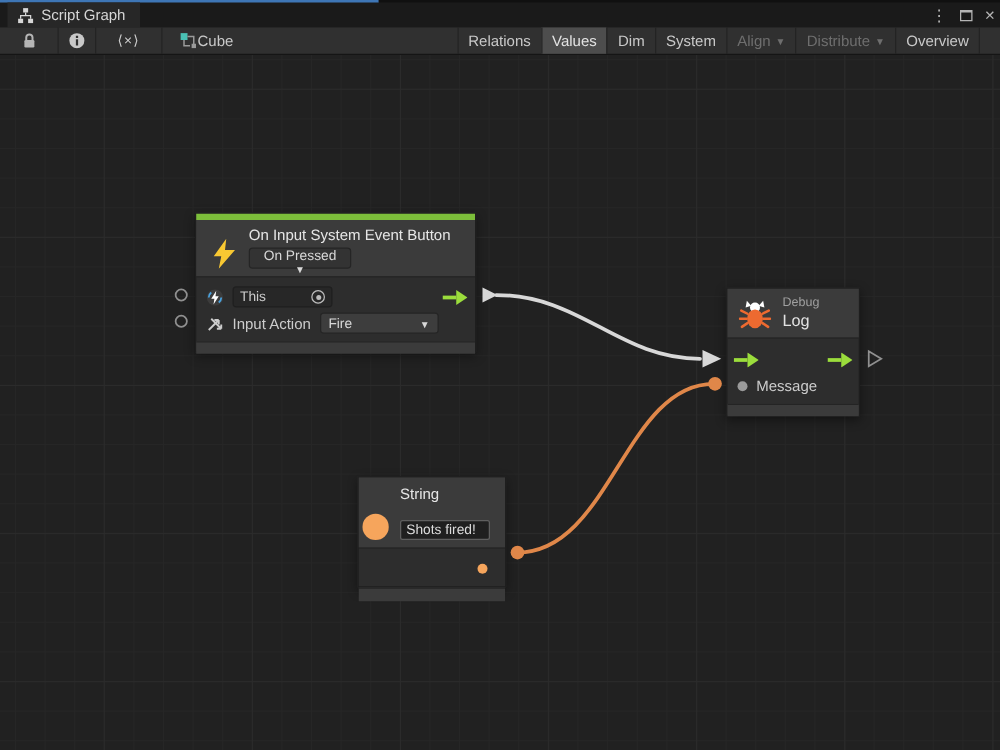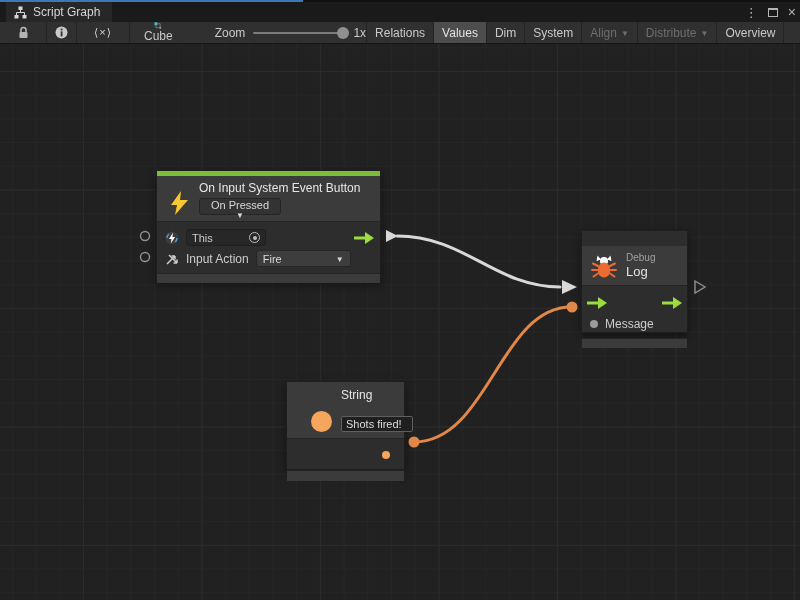--- a/index.html
+++ b/index.html
@@ -17,21 +17,21 @@
   .tab svg{flex:0 0 auto;}
   .win-controls{position:absolute;right:4px;top:2px;height:20px;display:flex;align-items:center;gap:10px;color:#b5b5b5;}
   .win-controls .dots{font-size:13px;letter-spacing:0;line-height:1;}
   .win-controls .maxbox{width:10px;height:9px;border:1.5px solid #b5b5b5;border-top-width:2.5px;display:inline-block;}
   .win-controls .closex{font-size:14px;line-height:1;}
   
   .toolbar{position:absolute;left:0;top:22px;width:800px;height:22px;background:#303030;border-bottom:1px solid #151515;display:flex;align-items:stretch;}
   .tb-btn{display:flex;align-items:center;justify-content:center;border-right:1px solid #232323;color:#c9c9c9;}
   .tb-left{display:flex;align-items:stretch;}
   .tb-lock{width:47px;} .tb-info{width:30px;} .tb-code{width:53px;color:#cfcfcf;font-size:11px;letter-spacing:1px;}
-  .tb-graphchip{display:flex;align-items:center;gap:0;padding:0 14px;border-right:0;flex-direction:column;}
+  .tb-graphchip{display:flex;align-items:center;gap:0;padding:0 14px;border-right:0;}
   .tb-zoomgroup{display:flex;align-items:center;gap:8px;padding-left:28px;}
   .zoom-track{position:relative;width:92px;height:2px;background:#7c7c7c;border-radius:1px;}
   .zoom-handle{position:absolute;top:-5px;left:84px;width:12px;height:12px;border-radius:50%;background:#8f8f8f;}
   .tb-right{margin-left:auto;display:flex;align-items:stretch;}
   .tb-toggle{display:flex;align-items:center;gap:4px;padding:0 8px;border-left:1px solid #232323;color:#c9c9c9;white-space:nowrap;}
   .tb-toggle.active{background:#4d4d4d;color:#e3e3e3;}
   .tb-toggle.disabled{color:#6e6e6e;}
   .caret{font-size:8px;line-height:1;transform:translateY(1px);}
   
   .canvas{
@@ -60,29 +60,29 @@
   .dropdown{background:#333333;border:1px solid #252525;border-radius:3px;color:#d9d9d9;font-size:11px;display:flex;align-items:center;justify-content:space-between;padding:0 6px;height:17px;}
   .dd-onpressed{width:82px;margin-top:3px;flex-direction:column;}
   .dd-fire{width:95px;background:#3d3d3d;}
   .obj-field{width:80px;height:17px;background:#272727;border:1px solid #1f1f1f;border-radius:3px;color:#cccccc;font-size:11px;display:flex;align-items:center;padding:0 5px;gap:4px;}
   .obj-field .fname{flex:1;}
   .row-label{color:#cccccc;font-size:12px;}
   .spacer{flex:1;}
   .event-footer{height:10px;}
   
   .debug-node{left:581px;top:186px;width:107px;height:103px;}
-  .debug-node .node-header{padding:6px 9px;margin-top:15px;}
+  .debug-node .node-header{padding:6px 9px;}
   .hdr-cat{color:#a0a0a0;font-size:10px;line-height:12px;}
   .hdr-name{color:#e2e2e2;font-size:13px;line-height:15px;}
   .debug-node .node-body{padding:6px 5px 4px 5px;}
   .debug-footer{height:10px;}
   .gray-dot{width:8px;height:8px;border-radius:50%;background:#9a9a9a;margin-left:3px;}
   
   .string-node{left:286px;top:337px;width:119px;height:89px;}
-  .string-node .node-header{padding:6px 24px;}
+  .string-node .node-header{padding:6px 3px;}
   .string-field{width:72px;height:16px;background:#1f1f1f;border:1px solid #5f5f5f;border-radius:2px;color:#dddddd;font-size:11px;display:flex;align-items:center;padding:0 4px;margin-top:14px;white-space:nowrap;overflow:hidden;}
   .string-node .node-body{height:32px;padding:0 8px;display:flex;align-items:center;}
   .orange-dot{width:8px;height:8px;border-radius:50%;background:#f6a55c;margin-left:auto;margin-right:6px;}
   .string-footer{height:11px;}
   .string-icon{width:21px;height:21px;border-radius:50%;background:#f6a55c;flex:0 0 auto;}
   .target-icon{width:11px;height:11px;border:1px solid #bdbdbd;border-radius:50%;position:relative;flex:0 0 auto;}
   .target-icon::after{content:"";position:absolute;left:2.5px;top:2.5px;width:4px;height:4px;border-radius:50%;background:#bdbdbd;}
 </style>
 </head>
 <body>
@@ -127,27 +127,20 @@
     <div class="tb-btn tb-graphchip">
       <svg width="14" height="13" viewBox="0 0 14 13">
         <rect x="0.5" y="0.5" width="5.5" height="5.5" fill="#49c1b4"></rect>
         <path d="M6 3.2 H11 V10 M3.2 6 V10.5 H8" stroke="#9a9a9a" stroke-width="1.2" fill="none"></path>
         <rect x="9.3" y="9" width="3.5" height="3.5" fill="#9a9a9a"></rect>
       </svg>
       <span>Cube</span>
     </div>
   </div>
 
-  <div class="tb-zoomgroup">
-    <span>Zoom</span>
-    <div class="zoom-track">
-      <div class="zoom-handle"></div>
-    </div>
-    <span>1x</span>
-  </div>
 
   <div class="tb-right">
     <div class="tb-toggle">
       <span>Relations</span>
     </div>
     <div class="tb-toggle active">
       <span>Values</span>
     </div>
     <div class="tb-toggle">
       <span>Dim</span>

